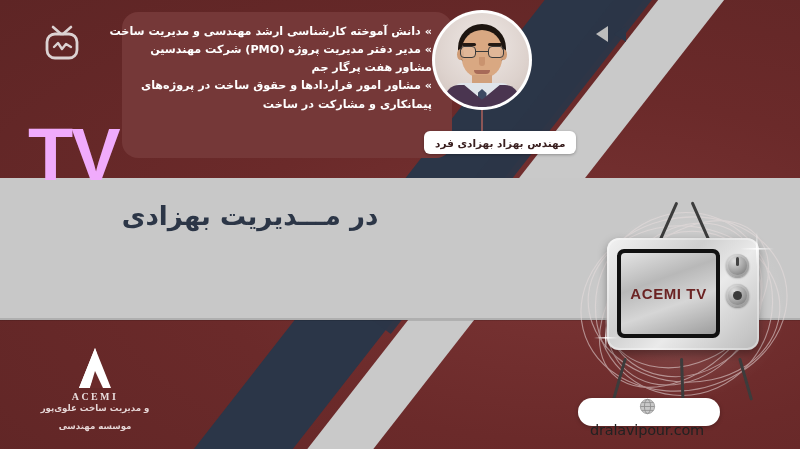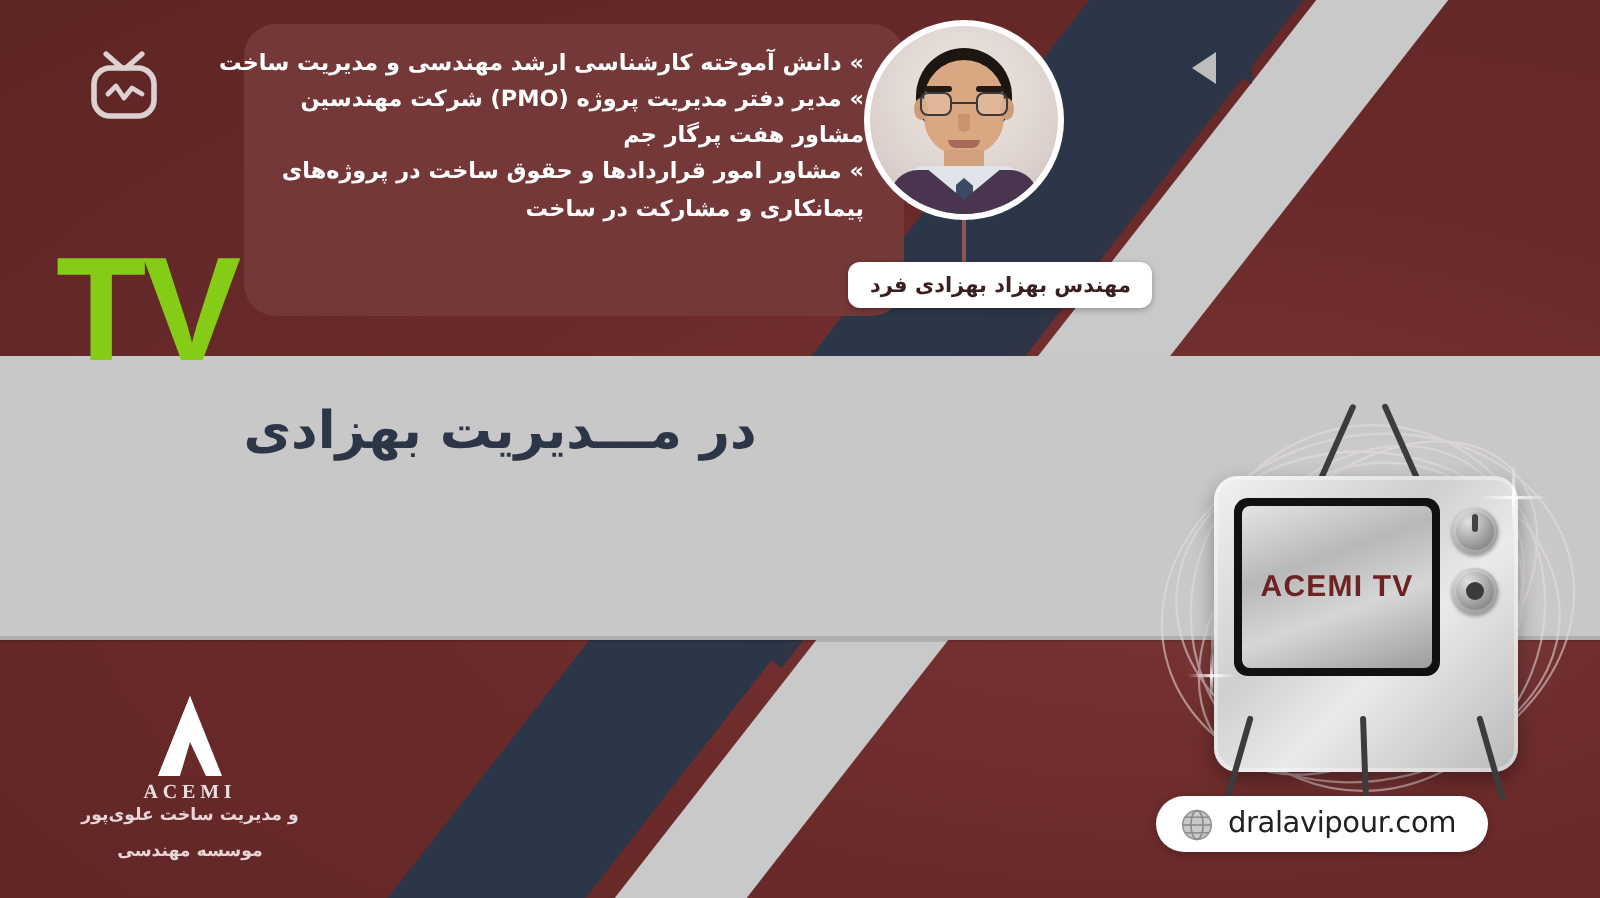--- a/index.html
+++ b/index.html
@@ -60,21 +60,21 @@
     left: 0; top: 318px;
     width: 800px; height: 3px;
     background: rgba(0,0,0,.12);
   }
 
   
   .tv-watermark {
     position: absolute;
     left: 28px; top: 118px;
     font-size: 74px; font-weight: 700;
-    color: #84cc16;
+    color: #f0abfc;
     letter-spacing: -2px;
     line-height: 1;
     font-family: "Liberation Sans", sans-serif;
     z-index: 3;
   }
 
   
   .igtv-icon {
     position: absolute;
     left: 40px; top: 22px;
@@ -295,21 +295,21 @@
     position: absolute; left: 8px; top: 4px;
     width: 214px; height: 200px;
     border-radius: 50%;
     background: radial-gradient(ellipse at 50% 50%, rgba(255,255,255,.20) 0%, rgba(255,255,255,0) 68%);
   }
   .swirl { position: absolute; inset: 0; }
 
   .tv-body {
     position: absolute;
     left: 37px; top: 38px;
-    width: 152px; height: 148px;
+    width: 152px; height: 112px;
     border-radius: 12px;
     background: linear-gradient(135deg, #f2f2f2 0%, #cfcfcf 38%, #eaeaea 60%, #b9b9b9 100%);
     box-shadow: 0 4px 10px rgba(0,0,0,.35), inset 0 0 0 2px rgba(255,255,255,.35);
   }
   .tv-screen-frame {
     position: absolute; left: 10px; top: 11px;
     width: 103px; height: 89px;
     background: #111;
     border-radius: 7px;
     padding: 4px;
@@ -380,20 +380,21 @@
     position: absolute;
     left: 578px; top: 398px;
     height: 28px;
     background: #ffffff;
     border-radius: 14px;
     z-index: 9;
     display: flex; align-items: center; gap: 7px;
     padding: 0 16px 0 12px;
     direction: ltr;
     box-shadow: 0 1px 4px rgba(0,0,0,.25);
+    flex-direction: column;
   }
   .site-pill .url {
     color: #222;
     font-size: 14.5px;
     font-weight: 400;
     font-family: "DejaVu Sans", sans-serif;
     letter-spacing: -.2px;
   }
   .globe { width: 17px; height: 17px; flex: 0 0 auto; }
 </style>

